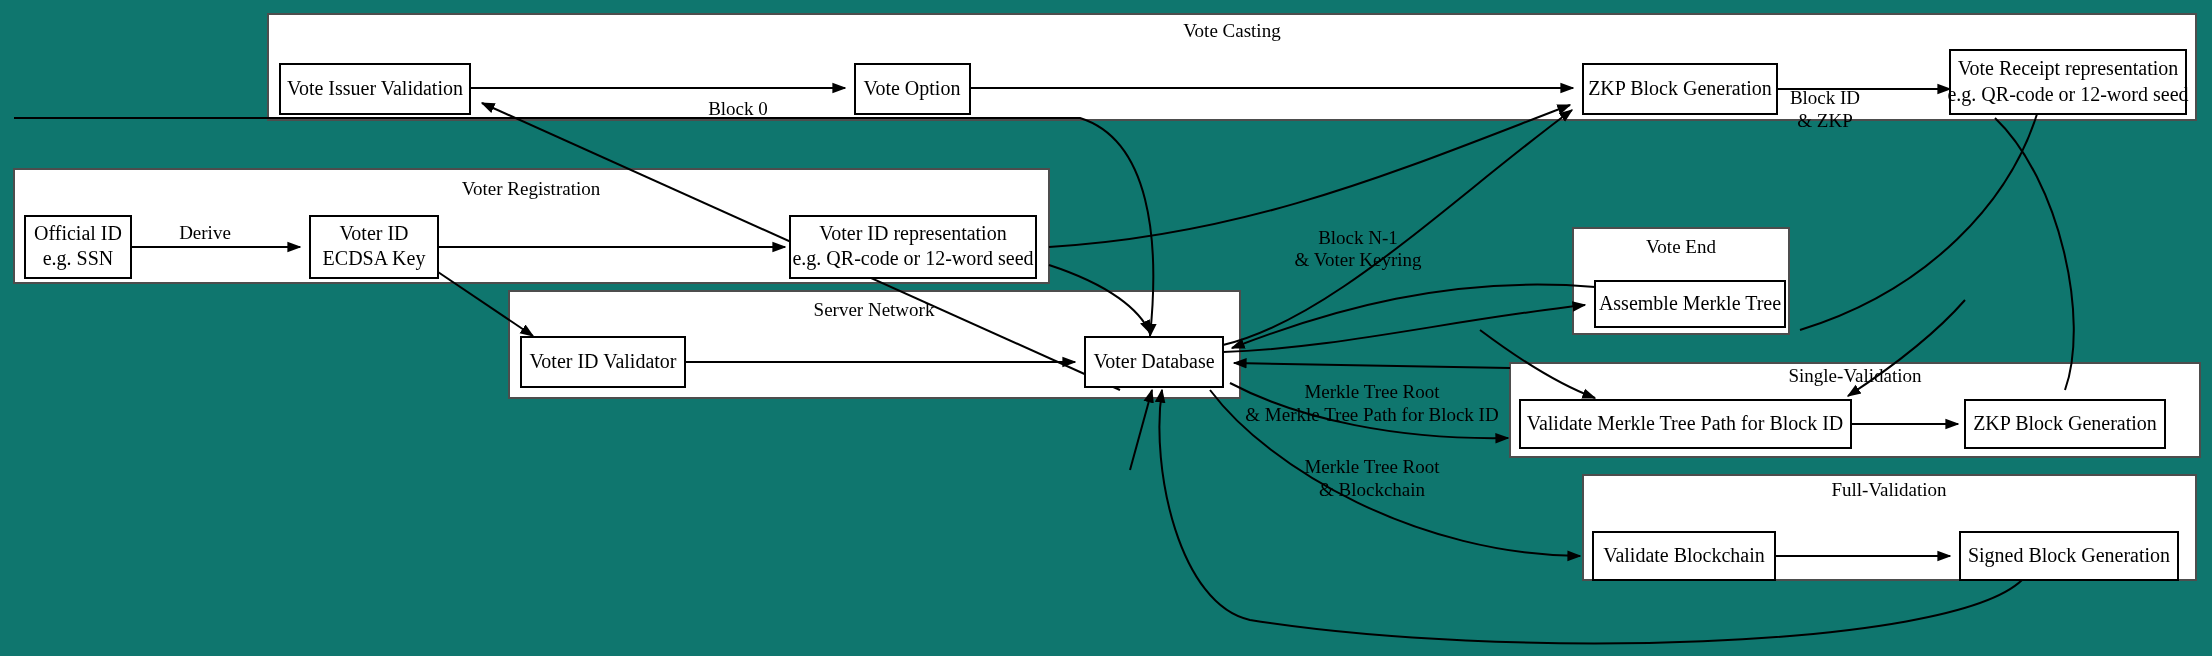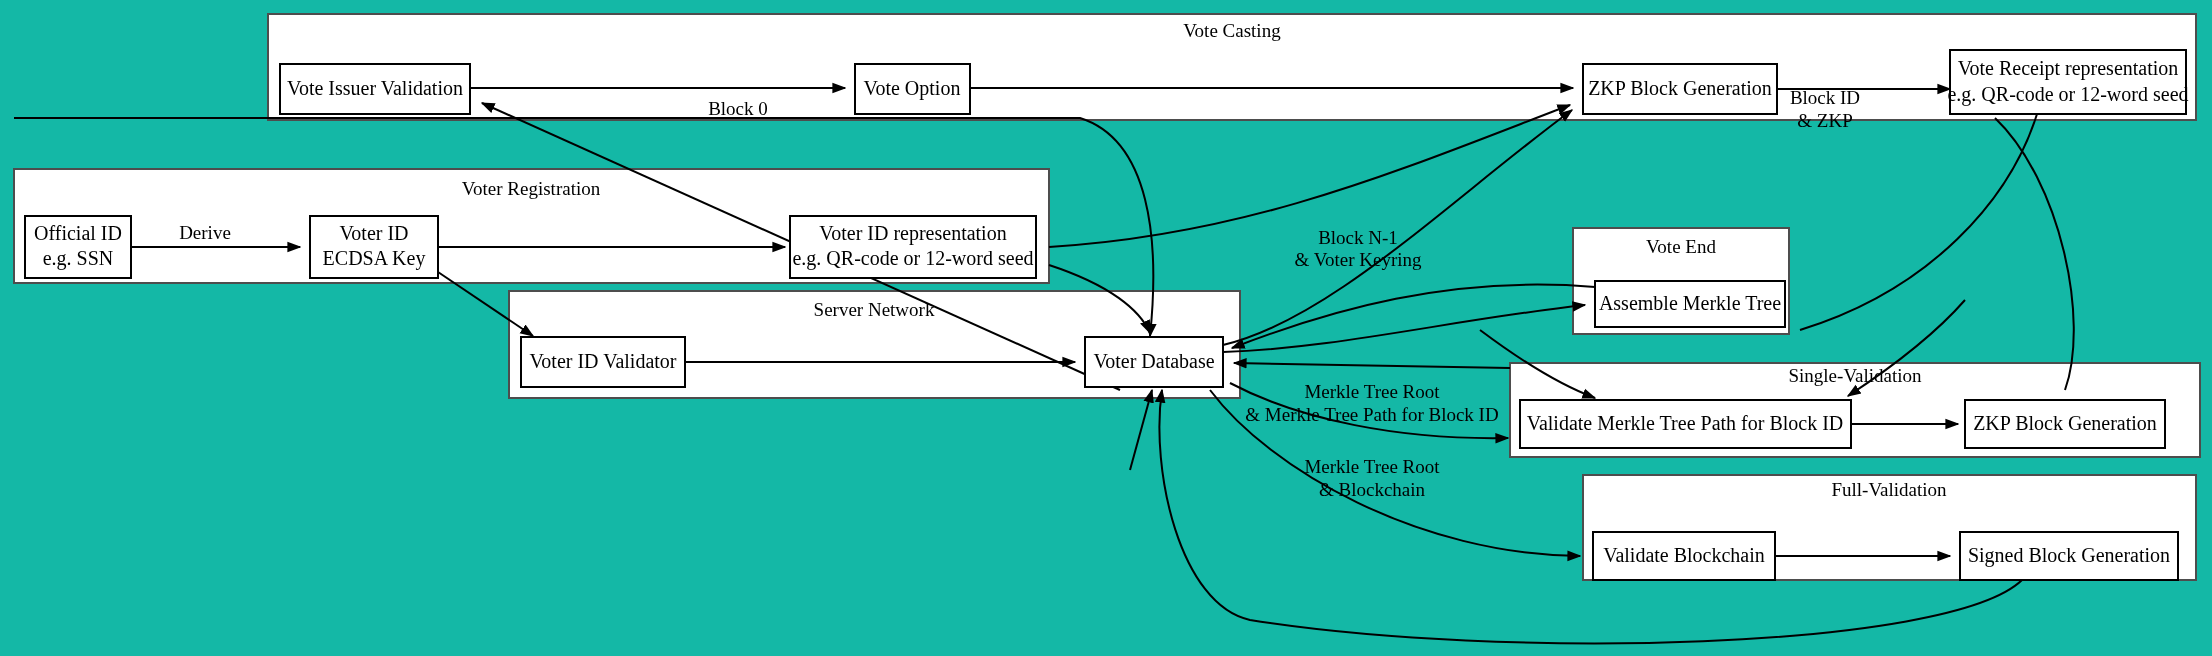--- a/index.html
+++ b/index.html
@@ -4,21 +4,21 @@
 <style>
   html, body {
     margin: 0;
     padding: 0;
     background: #ffffff;
   }
   #canvas {
     position: relative;
     width: 2212px;
     height: 656px;
-    background: #14b8a6;
+    background: #0f766e;
     font-family: "Liberation Serif", "DejaVu Serif", serif;
   }
   svg#diagram {
     position: absolute;
     top: 0; left: 0;
     width: 2212px;
     height: 656px;
     overflow: visible;
   }
   .cluster-rect {

